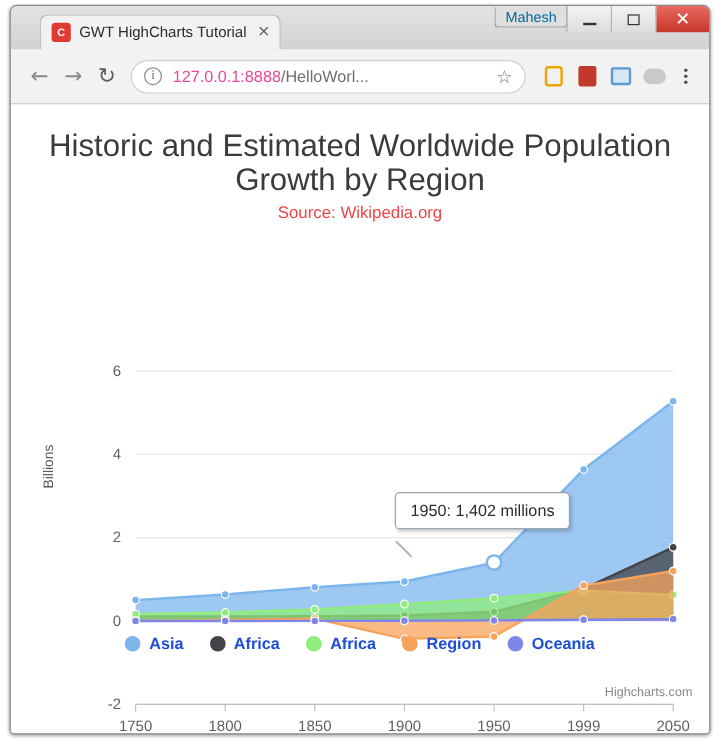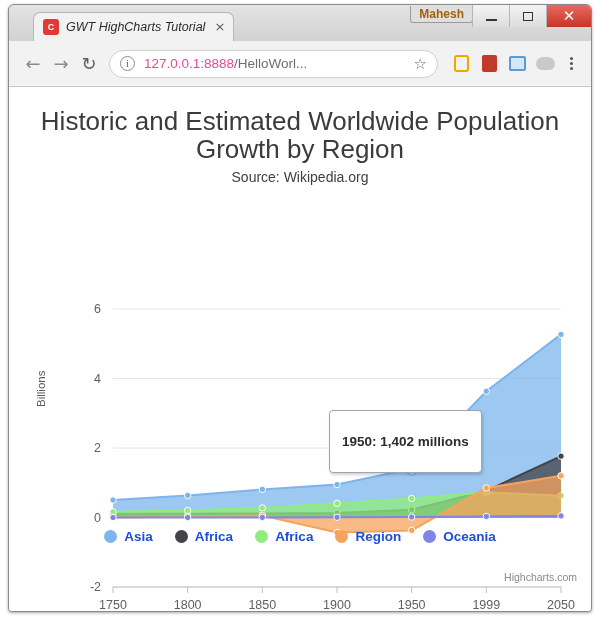--- a/index.html
+++ b/index.html
@@ -35,26 +35,26 @@
     border-radius: 5px 5px 0 0;
   }
   .user-label {
     position: absolute;
     right: 118px;
     top: 1px;
     height: 16px;
     line-height: 16px;
     padding: 0 8px;
     font-size: 12px;
-    color: #a16207;
+    color: #0369a1;
     background: #dfdfdf;
     border: 1px solid #9a9a9a;
     border-top: none;
     border-radius: 0 0 3px 3px;
-    font-weight: bold;
+    font-weight: normal;
     margin-left: 40px;
   }
   .win-buttons {
     position: absolute;
     right: 0;
     top: 0;
     display: flex;
   }
   .win-btn {
     width: 36px;
@@ -125,21 +125,20 @@
     display: flex;
     align-items: center;
     justify-content: center;
     margin-right: 7px;
     font-family: "Liberation Sans", sans-serif;
   }
   .tab-title {
     font-size: 12.5px;
     color: #2b2b2b;
     white-space: nowrap;
-    font-style: italic;
   }
   .tab-close {
     margin-left: 9px;
     font-size: 13px;
     color: #5a5a5a;
     font-family: "DejaVu Sans", sans-serif;
     line-height: 12px;
   }
 
   
@@ -270,21 +269,21 @@
     line-height: 28px;
     font-weight: normal;
     font-family: "Liberation Sans", sans-serif;
   }
   .chart-subtitle {
     position: absolute;
     left: 0; right: 0;
     top: 82px;
     text-align: center;
     font-size: 14px;
-    color: #404040;
+    color: #ef4444;
   }
   .yaxis-title {
     position: absolute;
     left: 26px;
     top: 320px;
     font-size: 11.5px;
     color: #5a5a5a;
     transform: rotate(-90deg);
     transform-origin: left top;
     white-space: nowrap;
@@ -318,26 +317,25 @@
     font-size: 10.5px;
     color: #8a8a8a;
   }
   .tooltip {
     position: absolute;
     left: 320px;
     top: 323px;
     background: #ffffff;
     border: 1px solid #9aa7b1;
     border-radius: 4px;
-    padding: 23px 12px;
+    padding: 7px 12px;
     font-size: 13.5px;
     color: #2c2c2c;
     box-shadow: 1px 2px 3px rgba(0,0,0,0.18);
     white-space: nowrap;
-    font-weight: bold;
   }
   .tooltip-stem {
     position: absolute;
     left: 321px;
     top: 363px;
     width: 0; height: 0;
     border-top: 14px solid #ffffff;
     border-left: 14px solid transparent;
     filter: drop-shadow(-1px 1px 0 #9aa7b1);
   }

